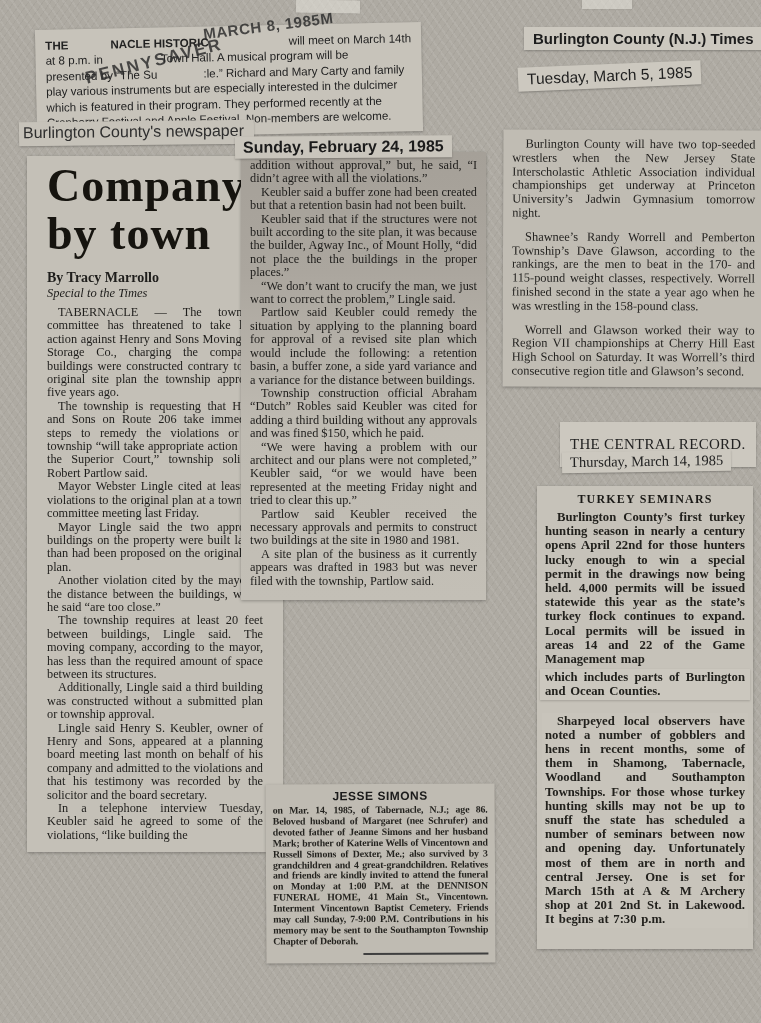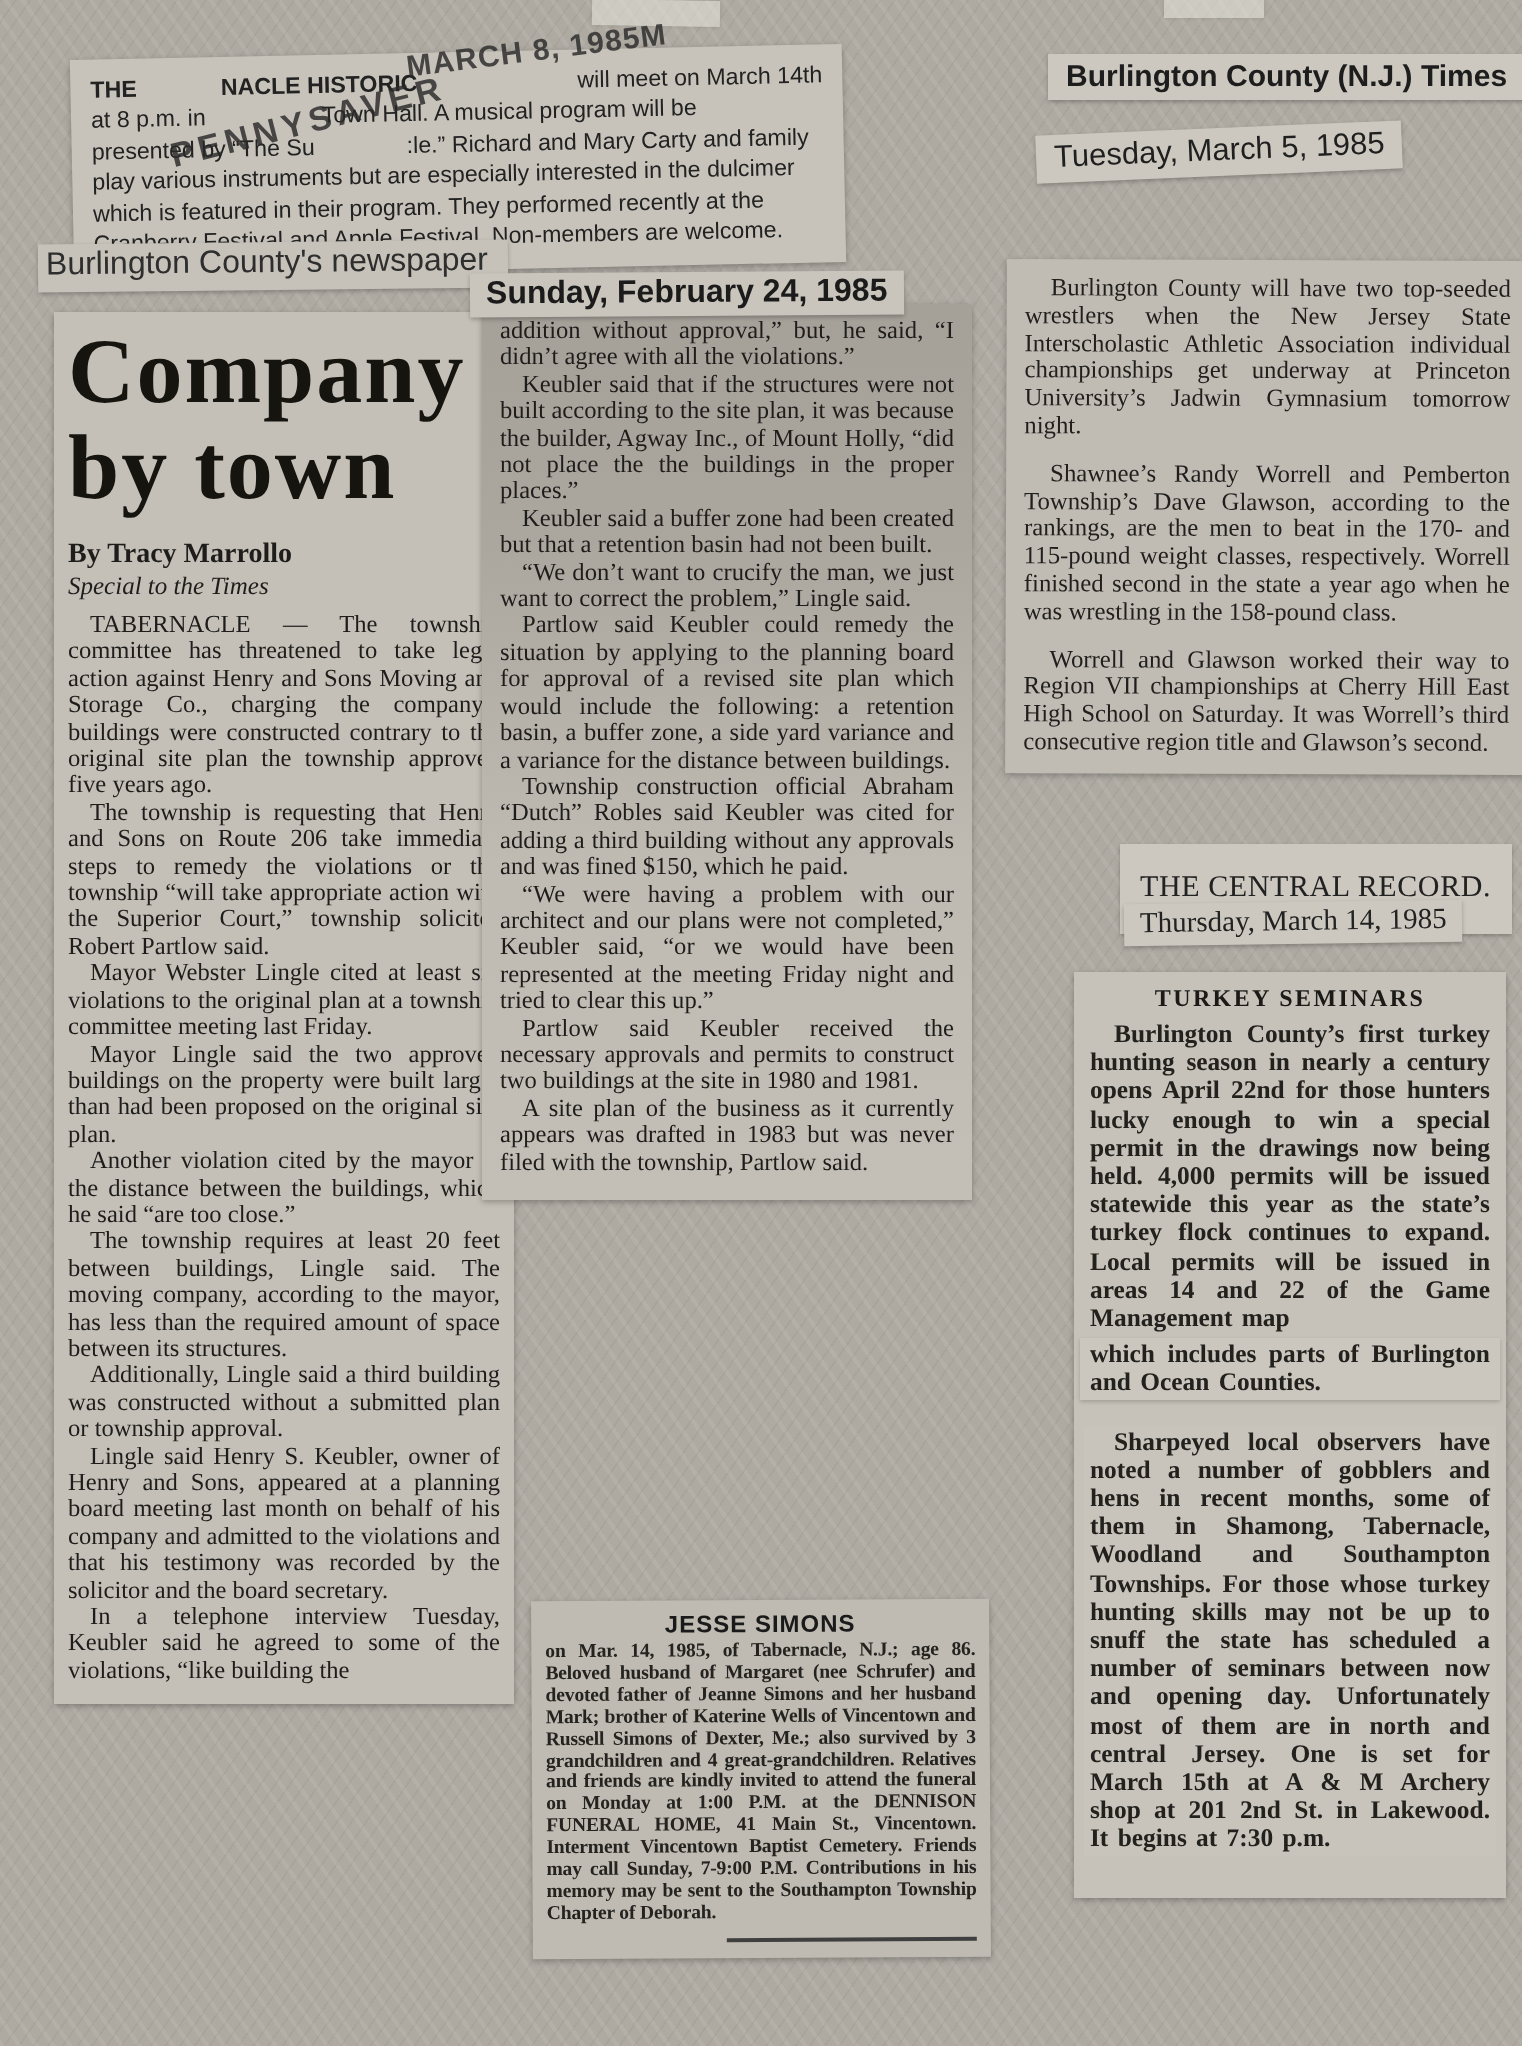--- a/index.html
+++ b/index.html
@@ -26,33 +26,33 @@
   #stamp-pennysaver{left:48px;top:26px;font-size:17px;letter-spacing:2.5px;transform:rotate(-13deg);}
   #stamp-date{left:168px;top:-7px;font-size:15px;letter-spacing:.6px;transform:rotate(-6deg);}
 
   
   #bct-masthead{left:524px;top:27px;padding:3px 9px;font-family:"Liberation Sans", sans-serif;font-weight:bold;font-size:15px;color:#1d1d1d;}
   #tue-date{left:518px;top:64px;padding:3px 9px;font-family:"Liberation Sans", sans-serif;font-size:15.5px;color:#1f1f1f;transform:rotate(-2.4deg);}
   #bcn-label{left:19px;top:121px;padding:2px 10px 4px 4px;font-family:"Liberation Sans", sans-serif;font-size:16px;color:#2e2e2e;background:#c6c2b9;transform:rotate(-.6deg);}
   #sun-date{left:235px;top:136px;padding:2px 8px;font-family:"Liberation Sans", sans-serif;font-weight:bold;font-size:16px;color:#1b1b1b;background:#c9c5bc;transform:rotate(-.4deg);z-index:4;}
 
   
-  #article-clip{left:27px;top:156px;width:216px;padding:6px 7px 10px;background:#c4c0b7;}
+  #article-clip{left:27px;top:156px;width:216px;padding:6px 20px 10px;background:#c4c0b7;}
   .headline{font-weight:bold;font-size:46px;line-height:48px;letter-spacing:1px;color:#16140f;}
   .byline{font-weight:bold;font-size:14px;margin-top:12px;}
   .byline-sub{font-style:italic;font-size:12.5px;margin-bottom:5px;}
   .news p{margin:0;font-size:12.3px;line-height:13.4px;text-align:justify;text-indent:11px;}
   .news p.cont{text-indent:0;}
 
   
   #mid-clip{left:241px;top:152px;width:227px;padding:7px 9px 12px;
     background:linear-gradient(180deg,#a5a098 0,#aba69e 120px,#bfbbb2 280px,#c3bfb6 100%);}
 
   
-  #obit-clip{left:266px;top:800px;width:215px;padding:5px 7px 8px;background:#bfbbb2;transform:rotate(-.3deg);}
+  #obit-clip{left:266px;top:784px;width:215px;padding:5px 7px 8px;background:#bfbbb2;transform:rotate(-.3deg);}
   #obit-clip .obit-title{font-family:"Liberation Sans", sans-serif;font-weight:bold;font-size:12px;text-align:center;letter-spacing:.5px;margin-bottom:2px;color:#1a1a1a;}
   #obit-clip .obit-body{font-size:9.8px;line-height:10.9px;font-weight:bold;letter-spacing:-.1px;text-align:justify;color:#24231f;}
   #obit-clip .endrule{width:58%;margin:6px 0 0 auto;border-top:2px solid #3f3f3f;}
 
   
   #wrestle-clip{left:503px;top:130px;width:243px;padding:8px 9px;background:#c0bcb3;transform:rotate(.2deg);}
   #wrestle-clip p{margin:0 0 10px;font-size:12.4px;line-height:13.8px;text-align:justify;text-indent:13px;color:#201f1d;}
   #wrestle-clip p:last-child{margin-bottom:0;}
 
   
@@ -121,22 +121,22 @@
     <p>Mayor Lingle said the two approved buildings on the property were built larger than had been proposed on the original site plan.</p>
     <p>Another violation cited by the mayor is the distance between the buildings, which he said “are too close.”</p>
     <p>The township requires at least 20 feet between buildings, Lingle said. The moving company, according to the mayor, has less than the required amount of space between its structures.</p>
     <p>Additionally, Lingle said a third building was constructed without a submitted plan or township approval.</p>
     <p>Lingle said Henry S. Keubler, owner of Henry and Sons, appeared at a planning board meeting last month on behalf of his company and admitted to the violations and that his testimony was recorded by the solicitor and the board secretary.</p>
     <p>In a telephone interview Tuesday, Keubler said he agreed to some of the violations, “like building the</p>
   </div>
 
   <div class="clip news" id="mid-clip">
     <p class="cont">addition without approval,” but, he said, “I didn’t agree with all the violations.”</p>
+    <p>Keubler said a buffer zone had been created but that a retention basin had not been built.</p>
     <p>Keubler said that if the structures were not built according to the site plan, it was because the builder, Agway Inc., of Mount Holly, “did not place the the buildings in the proper places.”</p>
-    <p>Keubler said a buffer zone had been created but that a retention basin had not been built.</p>
     <p>“We don’t want to crucify the man, we just want to correct the problem,” Lingle said.</p>
     <p>Partlow said Keubler could remedy the situation by applying to the planning board for approval of a revised site plan which would include the following: a retention basin, a buffer zone, a side yard variance and a variance for the distance between buildings.</p>
     <p>Township construction official Abraham “Dutch” Robles said Keubler was cited for adding a third building without any approvals and was fined $150, which he paid.</p>
     <p>“We were having a problem with our architect and our plans were not completed,” Keubler said, “or we would have been represented at the meeting Friday night and tried to clear this up.”</p>
     <p>Partlow said Keubler received the necessary approvals and permits to construct two buildings at the site in 1980 and 1981.</p>
     <p>A site plan of the business as it currently appears was drafted in 1983 but was never filed with the township, Partlow said.</p>
   </div>
 
   <div class="clip" id="obit-clip">
     <div class="obit-title">JESSE SIMONS</div>

